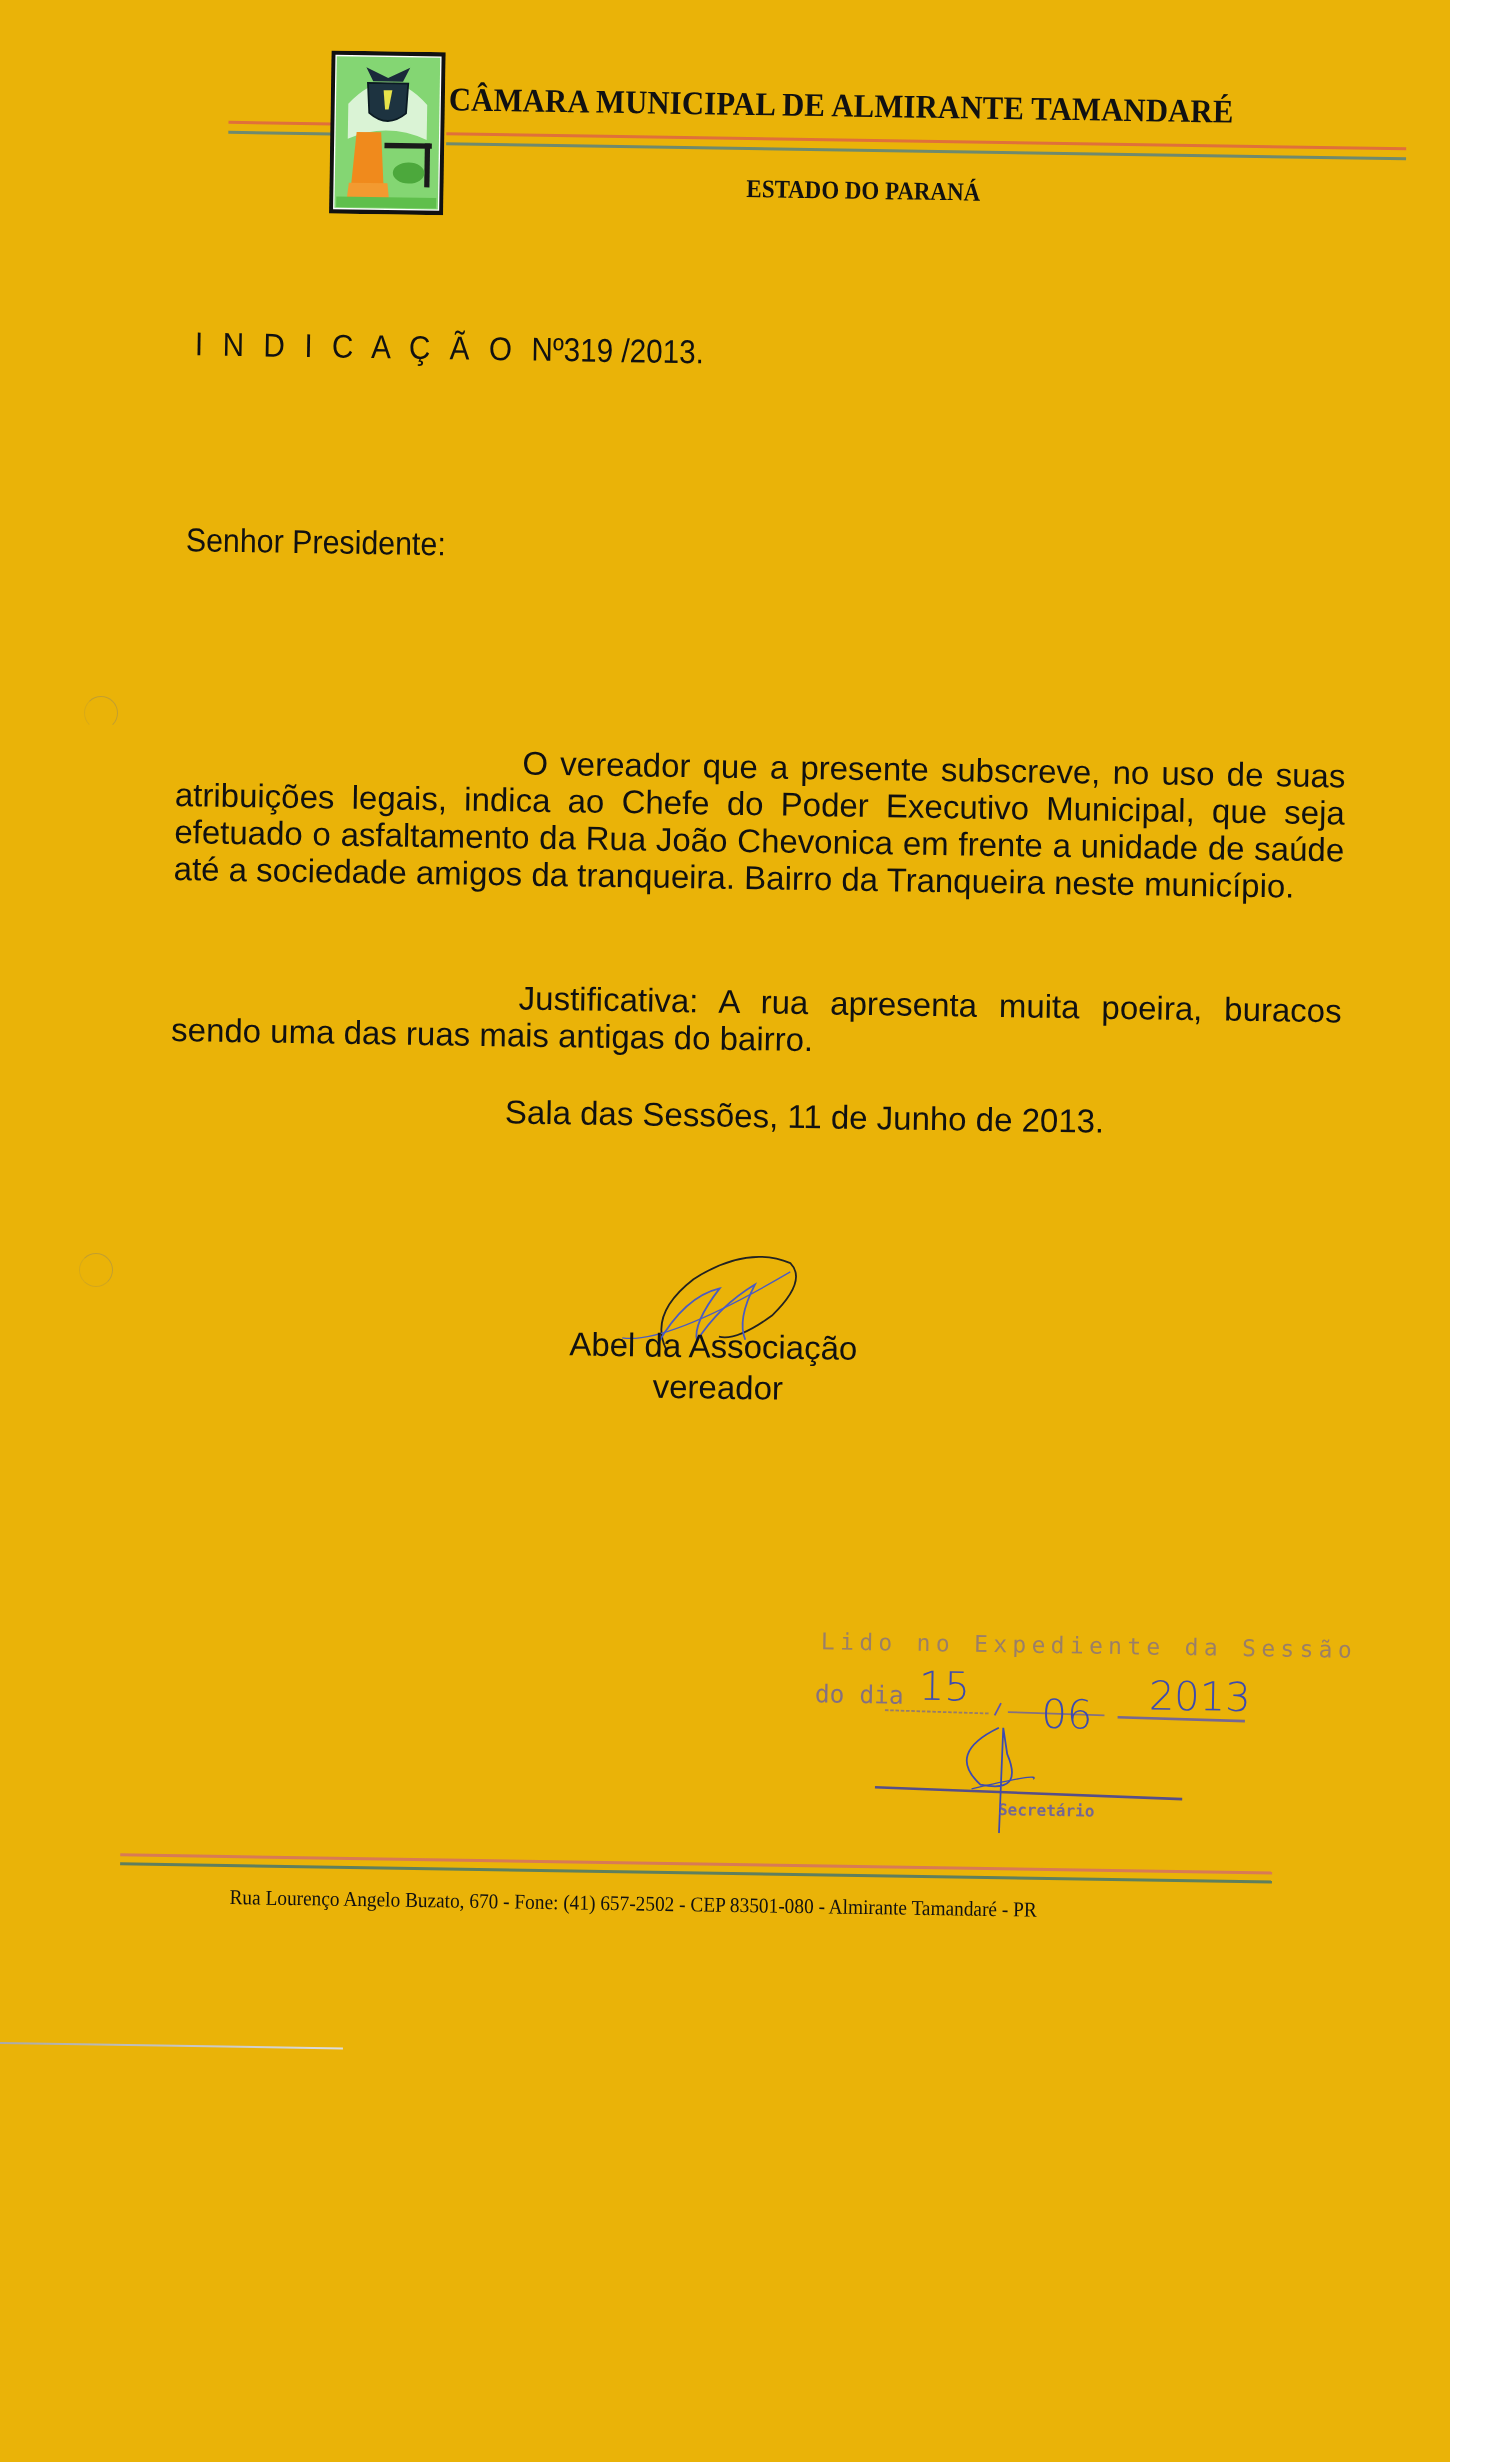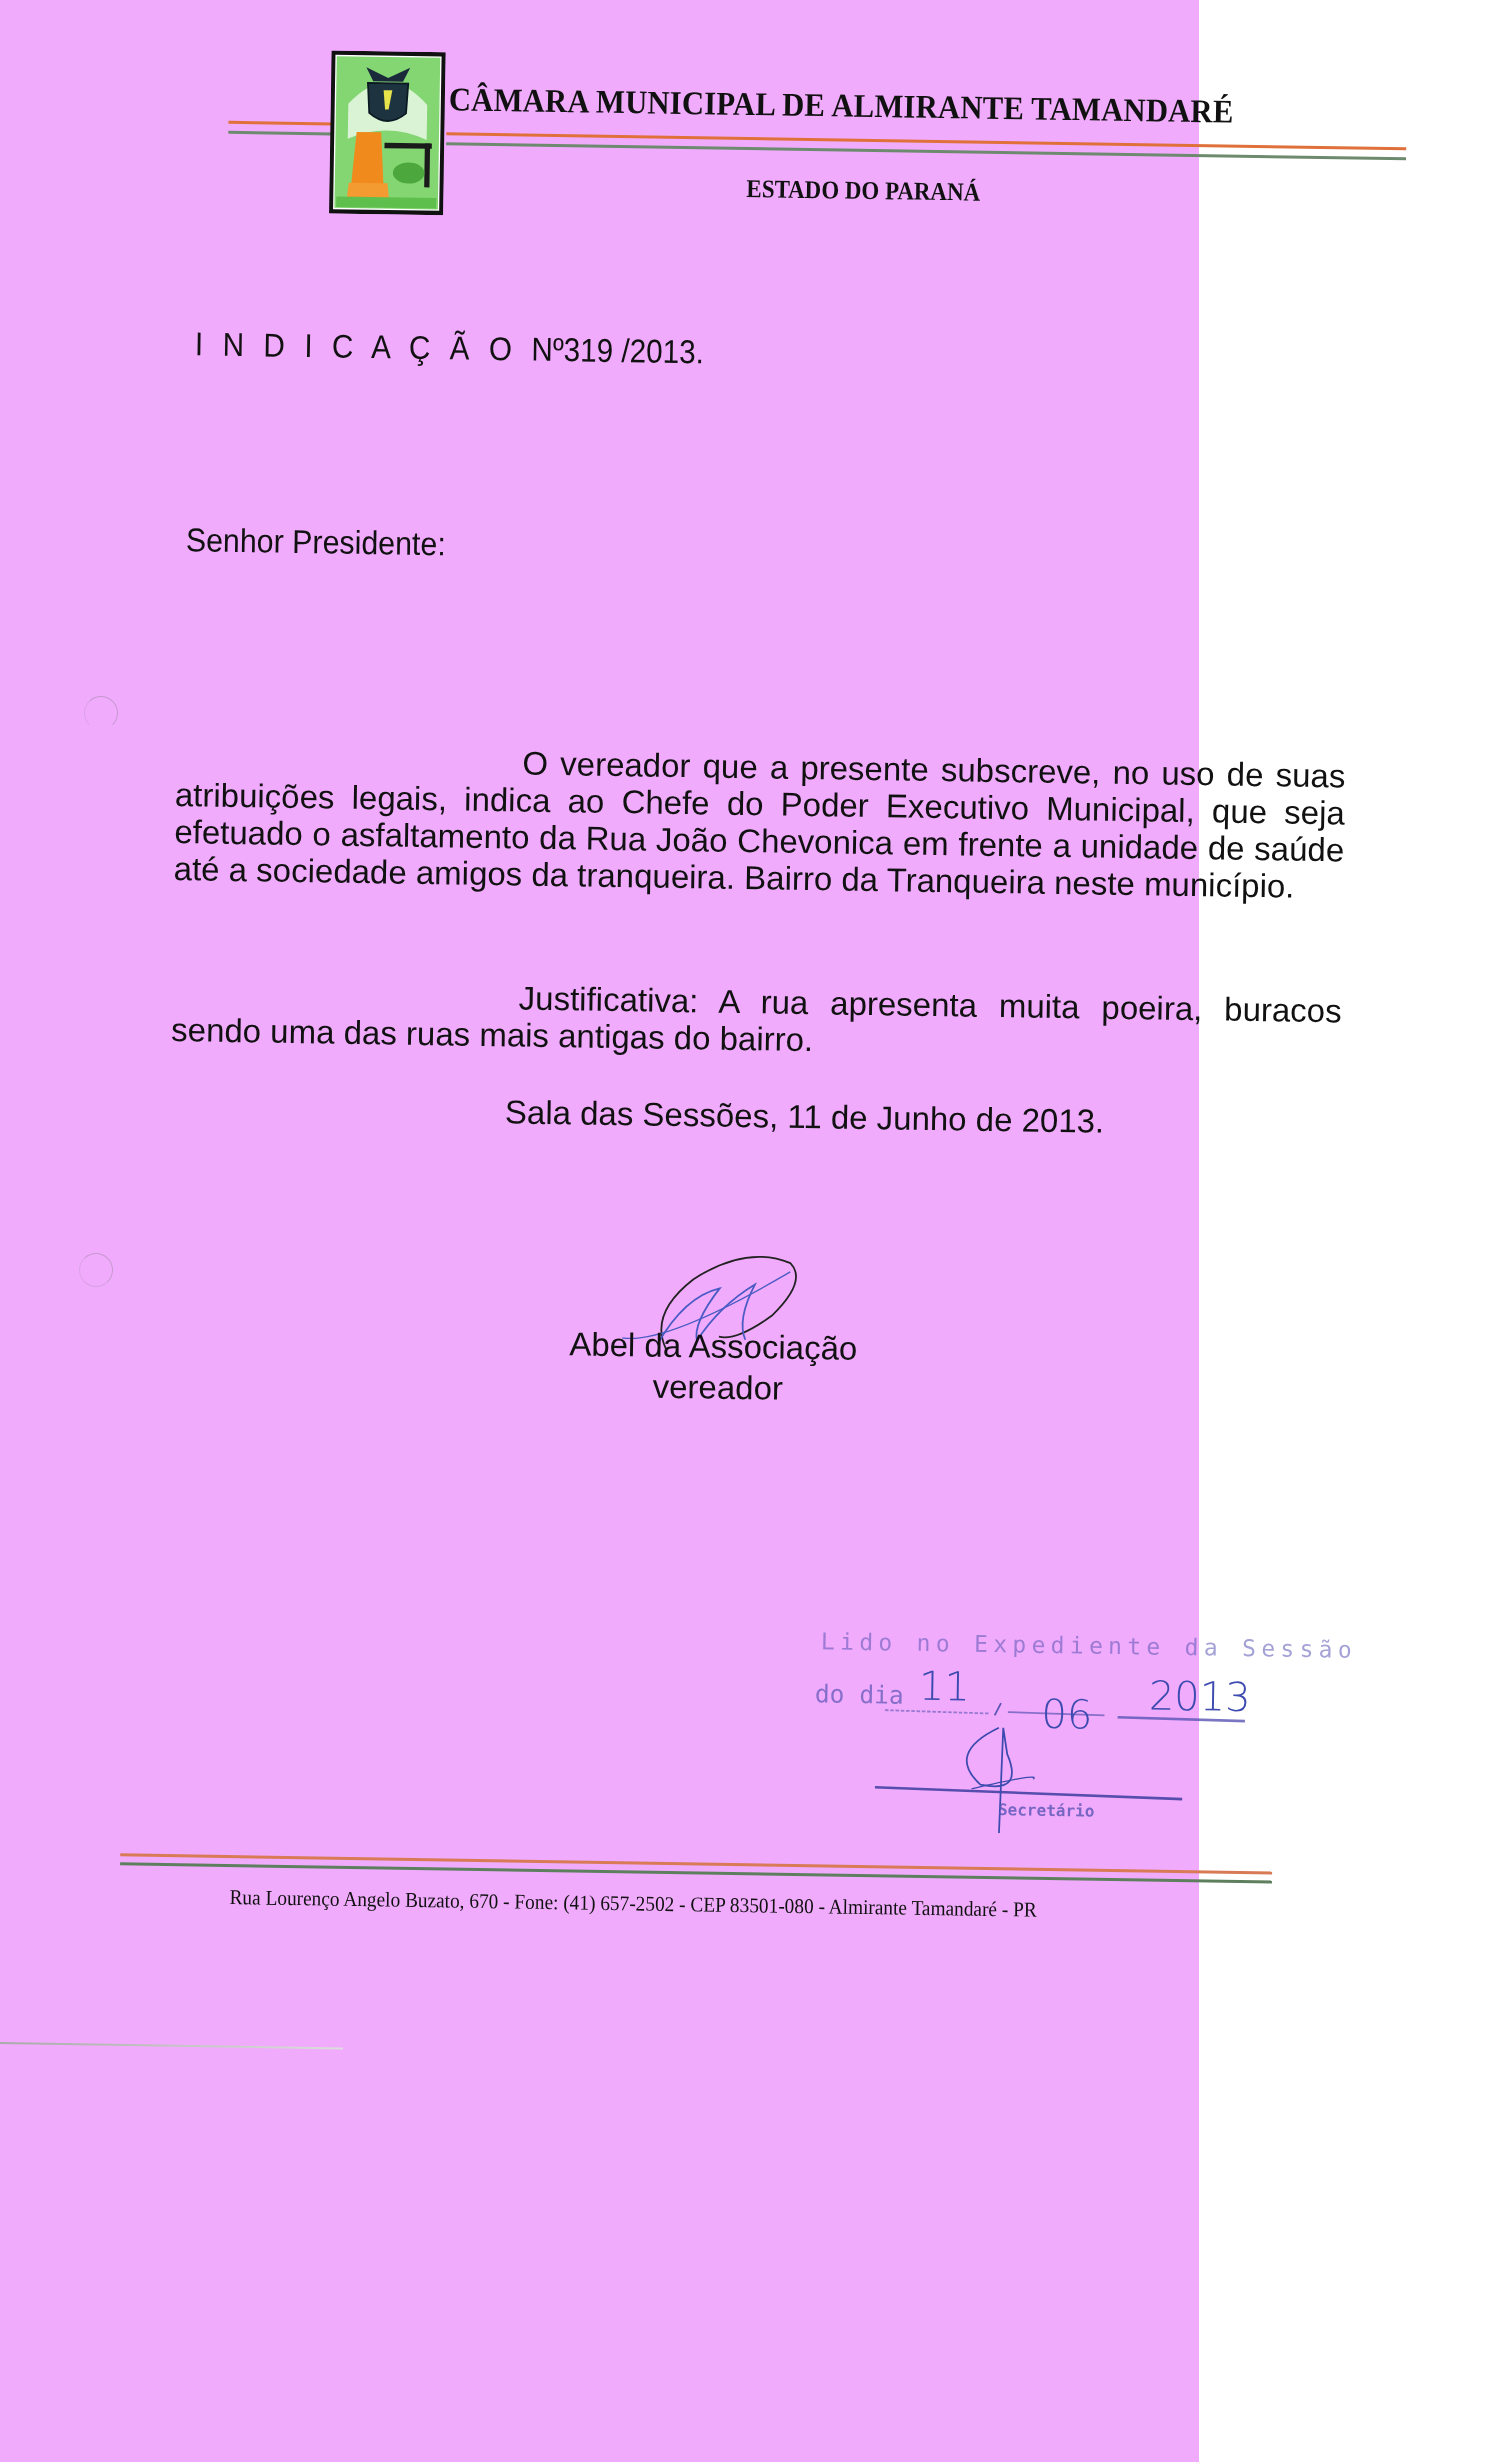--- a/index.html
+++ b/index.html
@@ -1,17 +1,17 @@
 <!DOCTYPE html>
 <html style="font-size:14px"><head>
 <meta charset="utf-8">
 <style>
   html, body { margin: 0; padding: 0; background: #ffffff; }
   body { width: 1495px; height: 2462px; position: relative; overflow: hidden; font-family: "Liberation Sans", sans-serif; color: #111; }
-  .page { position: absolute; left: 0; top: 0; width: 1199px; height: 2462px; background: #f0abfc; }
+  .page { position: absolute; left: 0; top: 0; width: 1450px; height: 2462px; background: #eab308; }
   .rot { position: absolute; left: 0; top: 0; width: 1495px; height: 2111px; transform-origin: 176px 88px; transform: rotate(0.9deg); }
 
   
   .logo { position: absolute; left: 331px; top: 48px; width: 114px; height: 163px; }
   .hdr-line { position: absolute; height: 2.6px; }
   .hdr-line.orange { background: #e0703a; }
   .hdr-line.green { background: #6e8a6e; }
   .hdr-title { position: absolute; left: 449px; top: 77px; font-family: "Liberation Serif", serif; font-weight: bold; font-size: 33px; letter-spacing: 0.2px; white-space: nowrap; transform: scaleX(0.93); transform-origin: left top; }
   .hdr-sub { position: absolute; left: 748px; top: 165px; font-family: "Liberation Serif", serif; font-weight: bold; font-size: 25.5px; white-space: nowrap; transform: scaleX(0.9); transform-origin: left top; }
 
@@ -108,21 +108,21 @@
       <div class="stamp-line2">do dia</div>
       <svg class="stamp-svg" viewBox="0 0 560 230">
         <line x1="80" y1="92" x2="200" y2="94" stroke="#5a55b5" stroke-width="2" stroke-dasharray="4 2" opacity="0.6"></line>
         <line x1="220" y1="92" x2="330" y2="94" stroke="#5a55b5" stroke-width="2" opacity="0.7"></line>
         <line x1="345" y1="96" x2="490" y2="98" stroke="#5a55b5" stroke-width="3" opacity="0.8"></line>
         <line x1="205" y1="96" x2="212" y2="82" stroke="#5a55b5" stroke-width="2"></line>
         <line x1="70" y1="180" x2="420" y2="188" stroke="#3d3da0" stroke-width="3" opacity="0.85"></line>
         <path d="M210 110 Q150 140 190 175 Q240 185 220 140 L215 110 L212 230" fill="none" stroke="#3d4bb0" stroke-width="2"></path>
         <path d="M180 180 Q260 160 250 168" fill="none" stroke="#3d4bb0" stroke-width="1.5"></path>
       </svg>
-      <div class="hw" style="left:104px; top:33px;">11</div>
+      <div class="hw" style="left:104px; top:33px;">15</div>
       <div class="hw" style="left:227px; top:35px;margin-top:24px;">06</div>
       <div class="hw" style="left:334px; top:39px;">2013</div>
       <div class="stamp-role">Secretário</div>
     </div>
 
     <div class="ftr-line" style="left:148px; top:1854px; width:1152px; background:#d87a55;"></div>
     <div class="ftr-line" style="left:148px; top:1863px; width:1152px; background:#5e7f5e;"></div>
     <div class="ftr-text">Rua Lourenço Angelo Buzato, 670 - Fone: (41) 657-2502 - CEP 83501-080 - Almirante Tamandaré - PR</div>
 
   </div>

